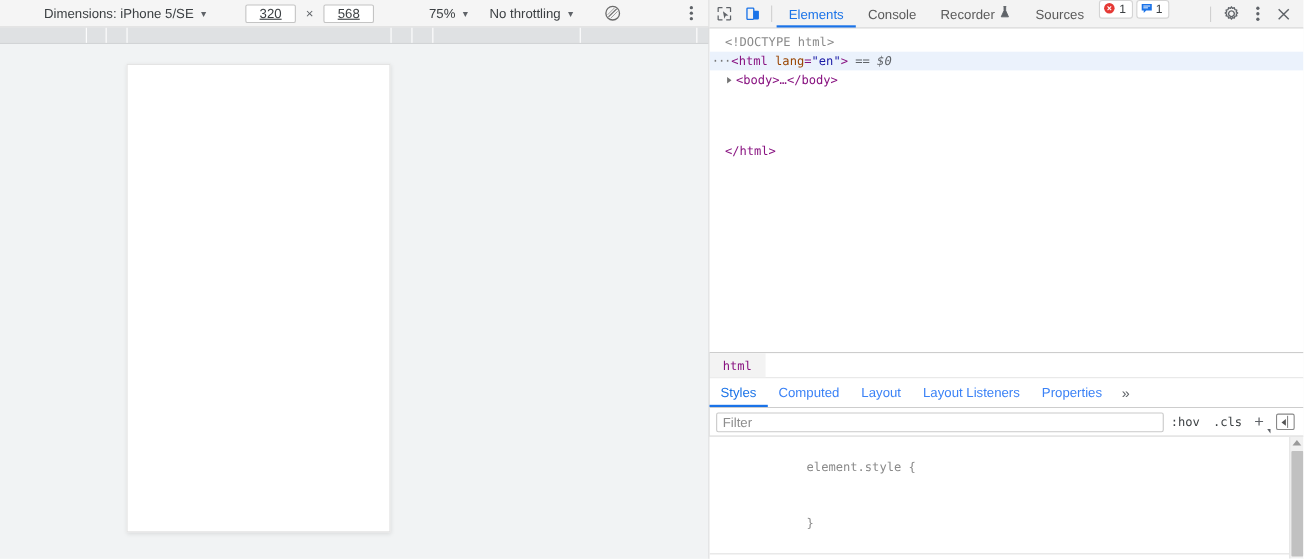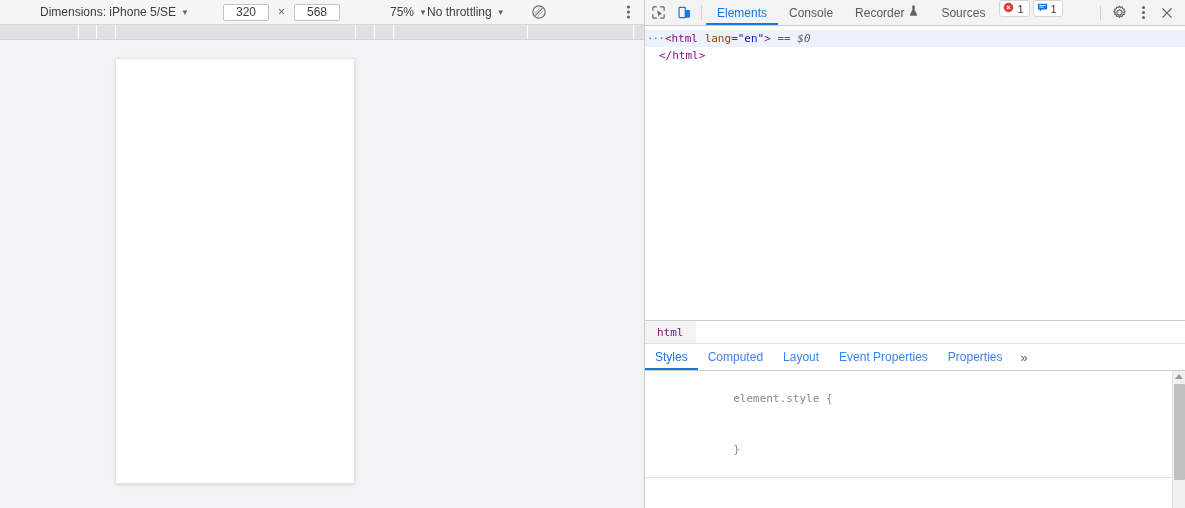--- a/index.html
+++ b/index.html
@@ -34,24 +34,25 @@
   }
   .dt-item { display: flex; align-items: center; white-space: nowrap; }
   .dt-label { font-size: 12px; color: #3c4043; }
   .caret { font-size: 8px; margin-left: 5px; color: #5f6368; position: relative; top: 0px; }
   .dim-input {
     width: 46px; height: 17px; line-height: 17px;
     border: 1px solid #c4c4c4; background: #fff;
     border-radius: 2px; font-size: 12px; color: #3c4043;
     text-align: center; margin: 0 0px; box-sizing: border-box;
     font-family: "Liberation Sans", sans-serif;
+    text-decoration: underline;
   }
   .dim-x { margin: 0 9px; color: #5f6368; font-size: 12px; }
   #zoom-select { margin-left: 50px; }
-  #throttle-select { }
+  #throttle-select { margin-left: 18px; }
   #throttle-icon { margin-left: 26px; display: flex; align-items: center; }
   #device-more {
     position: absolute; right: 14px; top: 50%; transform: translateY(-50%);
     display: flex; flex-direction: column; gap: 2px; align-items: center;
   }
   #device-more i { display:block; width:3px; height:3px; background:#5f6368; border-radius:50%; }
 
   
   #ruler {
     height: 15px; min-height: 15px;
@@ -401,28 +402,34 @@
         <div class="icon-btn">
           <svg width="14" height="14" viewBox="0 0 14 14">
             <path d="M2.4 2.4 L11.6 11.6 M11.6 2.4 L2.4 11.6" stroke="#5f6368" stroke-width="1.3"></path>
           </svg>
         </div>
       </div>
     </div>
 
     <div id="dom-tree">
 
+      <div class="dom-line" style="padding-left:14px;">
+        <span class="doctype">&lt;!DOCTYPE html&gt;</span>
+      </div>
 
       <div class="dom-line selected" style="padding-left:2px;">
         <span class="dots3">···</span><span class="tw">&lt;html </span><span class="attr-n">lang</span><span class="punc">=</span><span class="attr-v">"en"</span><span class="tw">&gt;</span><span class="dollar"> == $0</span>
       </div>
 
 
-
-      <div class="dom-line" style="padding-left:14px;">
+      <div class="dom-line" style="padding-left:16px;">
+        <span class="arrow"></span><span class="tw">&lt;body&gt;…&lt;/body&gt;</span>
+      </div>
+
+      <div class="dom-line" style="padding-left:14px;margin-top:48px;">
         <span class="tw">&lt;/html&gt;</span>
       </div>
     </div>
 
     <div id="breadcrumb">
       <div class="crumb">
         <span>html</span>
       </div>
     </div>
 
@@ -430,30 +437,41 @@
       <div class="sb-tab active">
         <span>Styles</span>
       </div>
       <div class="sb-tab">
         <span>Computed</span>
       </div>
       <div class="sb-tab">
         <span>Layout</span>
       </div>
       <div class="sb-tab">
-        <span>Event Properties</span>
+        <span>Layout Listeners</span>
       </div>
       <div class="sb-tab">
         <span>Properties</span>
       </div>
       <div class="sb-more">
         <span>»</span>
       </div>
     </div>
 
+    <div id="filter-bar">
+      <input id="filter-input" type="text" placeholder="Filter" style="">
+      <span class="fb-btn">:hov</span>
+      <span class="fb-btn">.cls</span>
+      <span class="plus-btn">
+        <span class="pl">+</span><span class="tri"></span>
+      </span>
+      <span class="panel-toggle-btn">
+        <span class="ptri"></span>
+      </span>
+    </div>
 
     <div id="styles-pane">
 
       <div class="rule-block">
         <div class="rule-line">
           <span class="sel-gray">element.style</span><span class="sel-gray"> {</span>
         </div>
         <div class="rule-line">
           <span class="sel-gray">}</span>
         </div>

